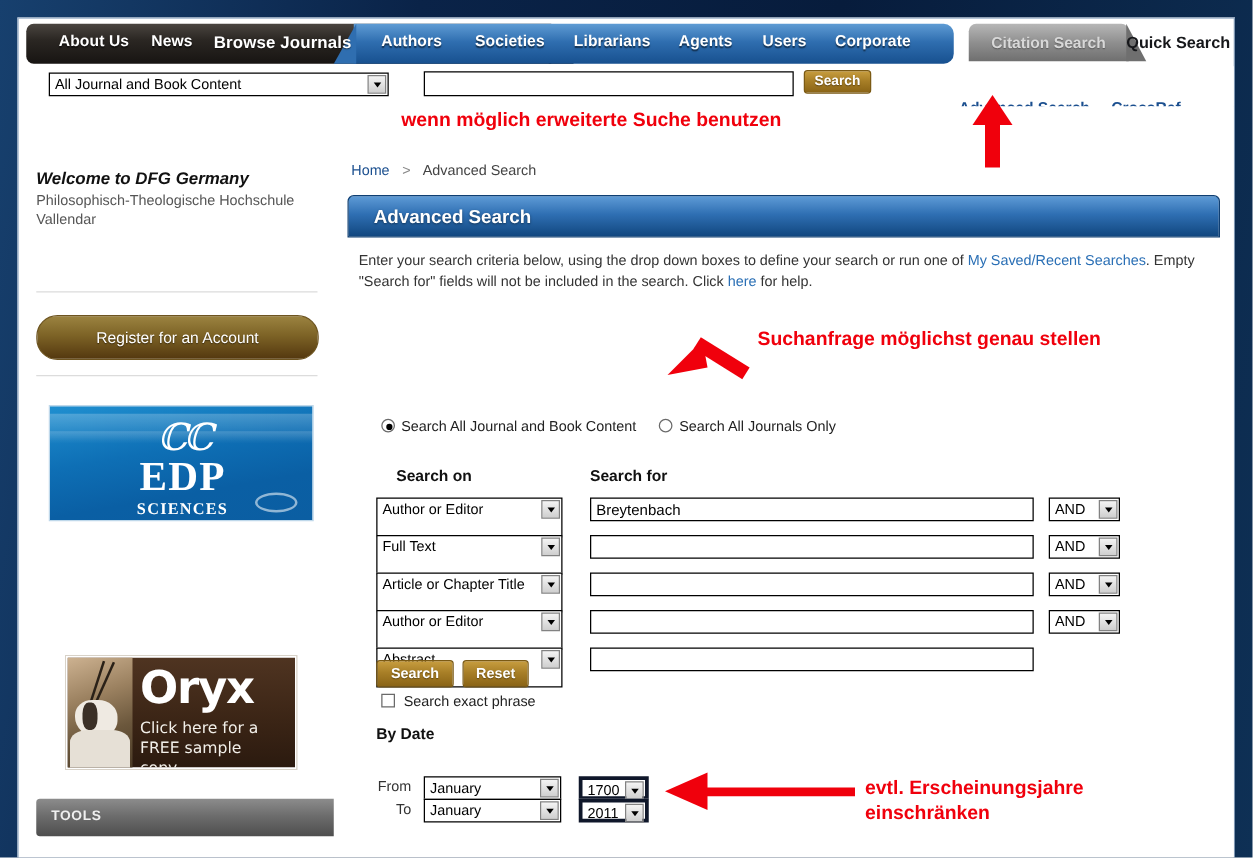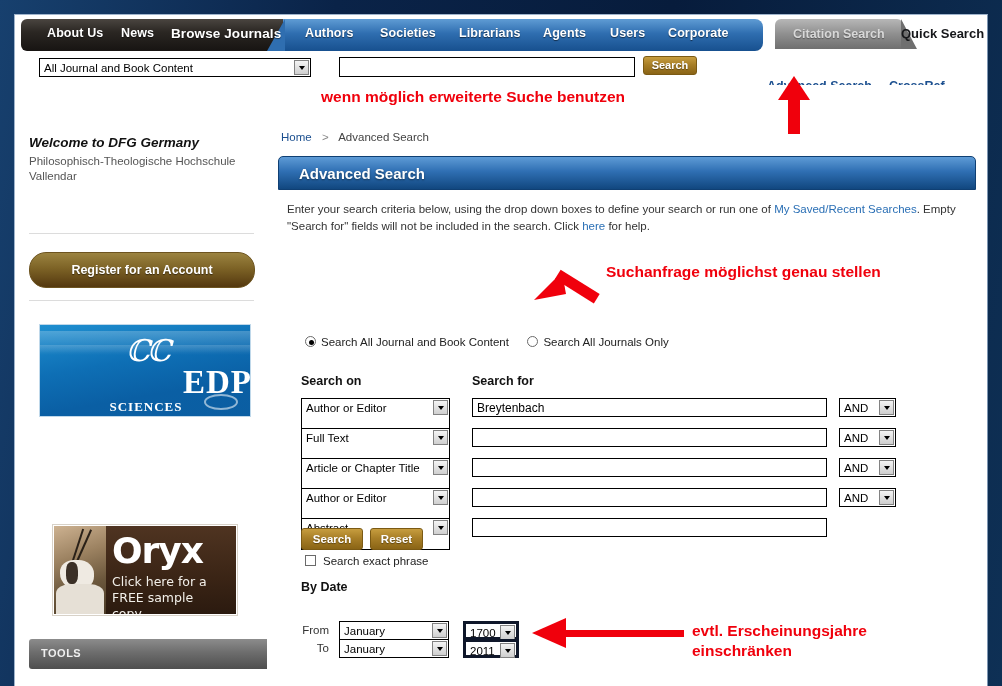--- a/index.html
+++ b/index.html
@@ -173,21 +173,21 @@
     background: #dcdcdc;
   }
   #rule1 { top: 148px; }
   #rule2 { top: 215px; }
   .btn-register {
     position: absolute; left: 14px; top: 167px;
     width: 226px; height: 36px;
     background: linear-gradient(180deg,#9b8340 0%,#7d6326 45%,#54380f 100%);
     border: 1px solid #6d5420;
     border-radius: 17px;
-    color: #fff; font-size: 12.5px; font-weight: bold;
+    color: #fff; font-size: 12.5px; font-weight: normal;
     display: flex; align-items: center; justify-content: center;
     cursor: pointer;
     text-shadow: 0 1px 1px rgba(0,0,0,.5);
   }
 
   
   .banner-edp {
     position: absolute; left: 24px; top: 239px;
     width: 212px; height: 93px;
     background: linear-gradient(170deg,#1f8fd0 0%,#0e6fb5 40%,#0a5fa4 70%,#0b5ea2 100%);
@@ -205,21 +205,21 @@
     background: linear-gradient(180deg, rgba(255,255,255,.35), rgba(255,255,255,0));
     opacity:.45;
   }
   .edp-swirl {
     position:absolute; left:86px; top:8px;
     font-size: 30px; color:#fff; font-family:"DejaVu Serif",serif;
     font-style: italic; letter-spacing:-3px;
   }
   .edp-name {
     position:absolute; left:0; top:40px; width:212px;
-    text-align:right; color:#fff;
+    text-align:center; color:#fff;
     font-family:"Liberation Serif", serif;
     font-size: 33px; font-weight: bold; letter-spacing: 1px;
     line-height: 34px;
   }
   .edp-sub {
     position:absolute; left:0; top:74px; width:212px;
     text-align:center; color:#fff;
     font-family:"Liberation Serif", serif;
     font-size: 13px; font-weight: bold; letter-spacing: 1px;
   }
@@ -336,21 +336,21 @@
     position:relative;
   }
   .radio-mark.on:after {
     content:""; position:absolute; left:2.5px; top:2.5px;
     width:5px;height:5px;border-radius:50%;background:#000;
   }
 
   .col-head {
     position: absolute; font-size: 12.5px; font-weight: bold; color:#111;
   }
-  #colSearchOn  { left: 34px; top: 289px; }
+  #colSearchOn  { left: 50px; top: 289px; }
   #colSearchFor { left: 205px; top: 289px; }
 
   .frow { position: absolute; left: 34px; height: 26px; }
   .fsel {
     position: absolute; left: 0; width: 149px; height: 32px;
     border: 1px solid #000; background:#fff;
     font-size: 11.5px; color:#000;
     padding: 1px 20px 0 4px; line-height:16px;
     white-space:nowrap; overflow:hidden;
     cursor:pointer;

